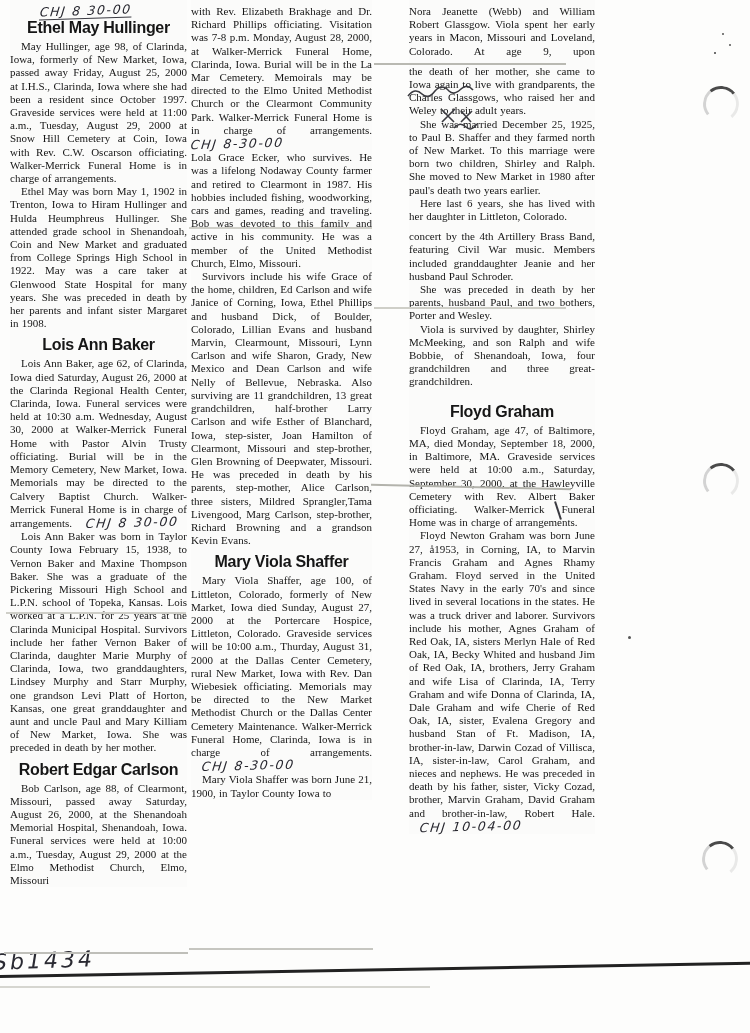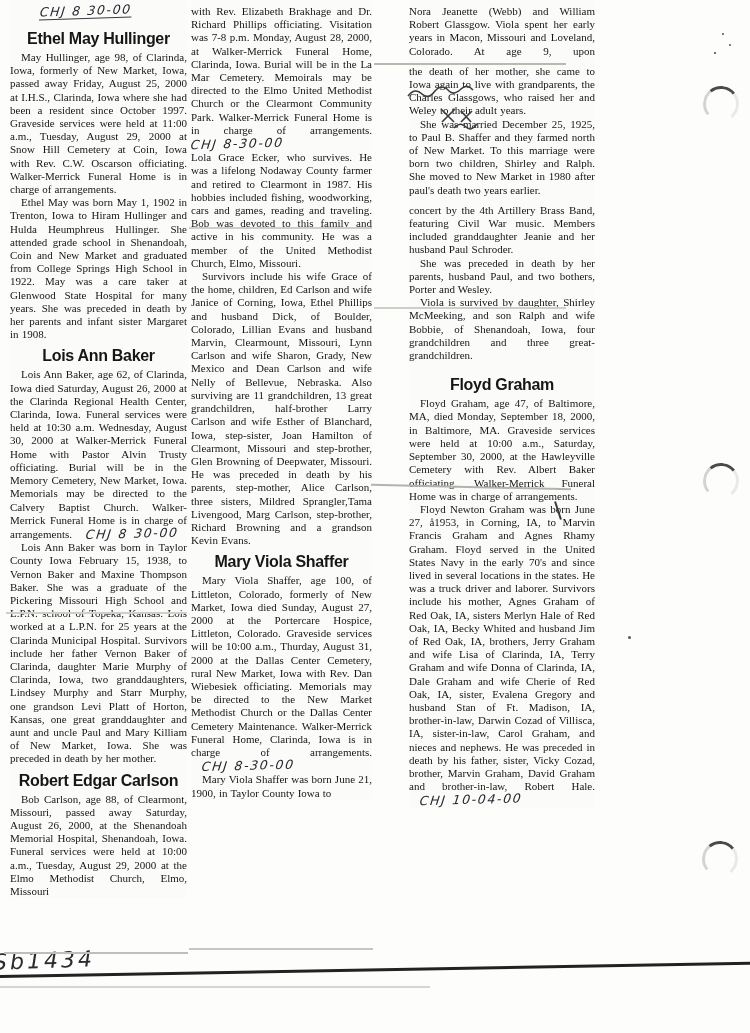--- a/index.html
+++ b/index.html
@@ -18,21 +18,21 @@
     margin:0; text-indent:11px; word-spacing:0.4px;
   }
   .para.cont { text-indent:0; }
   .para.split-end { text-align-last:justify; }
 
   .headline {
     font-family:"Liberation Sans","DejaVu Sans",sans-serif;
     font-weight:bold; font-size:16px; line-height:18px;
     text-align:center; letter-spacing:-0.3px; margin:6px 0 3px 0;
   }
-  #col1 .headline.first { margin-top:11px; }
+  #col1 .headline.first { margin-top:0; }
 
   .hand {
     font-family:"DejaVu Sans",sans-serif; font-style:italic;
     font-size:12.5px; letter-spacing:1.6px; color:#26262e; white-space:nowrap;
   }
   .hand.inline { display:inline-block; transform:skewX(-8deg) rotate(-1.5deg); }
   .hand-top {
     display:inline-block; margin:3px 0 -3px 30px;
     transform:skewX(-8deg) rotate(-2deg);
     border-bottom:1.5px solid #3a3a42; padding-bottom:0px;
@@ -89,20 +89,21 @@
     <p class="para">Survivors include his wife Grace of the home, children, Ed Carlson and wife Janice of Corning, Iowa, Ethel Phillips and husband Dick, of Boulder, Colorado, Lillian Evans and husband Marvin, Clearmount, Missouri, Lynn Carlson and wife Sharon, Grady, New Mexico and Dean Carlson and wife Nelly of Bellevue, Nebraska. Also surviving are 11 grandchildren, 13 great grandchildren, half-brother Larry Carlson and wife Esther of Blanchard, Iowa, step-sister, Joan Hamilton of Clearmont, Missouri and step-brother, Glen Browning of Deepwater, Missouri. He was preceded in death by his parents, step-mother, Alice Carlson, three sisters, Mildred Sprangler,Tama Livengood, Marg Carlson, step-brother, Richard Browning and a grandson Kevin Evans.</p>
     <h2 class="headline">Mary Viola Shaffer</h2>
     <p class="para"><span>Mary Viola Shaffer, age 100, of Littleton, Colorado, formerly of New Market, Iowa died Sunday, August 27, 2000 at the Portercare Hospice, Littleton, Colorado. Graveside services will be 10:00 a.m., Thurday, August 31, 2000 at the Dallas Center Cemetery, rural New Market, Iowa with Rev. Dan Wiebesiek officiating. Memorials may be directed to the New Market Methodist Church or the Dallas Center Cemetery Maintenance. Walker-Merrick Funeral Home, Clarinda, Iowa is in charge of arrangements.</span> <span class="hand inline">CHJ 8-30-00</span></p>
     <p class="para">Mary Viola Shaffer was born June 21, 1900, in Taylor County Iowa to</p>
   </div>
 
   <div class="col" id="col3">
     <p class="para cont split-end">Nora Jeanette (Webb) and William Robert Glassgow. Viola spent her early years in Macon, Missouri and Loveland, Colorado. At age 9, upon</p>
     <p class="para cont" style="margin-top:7px;">the death of her mother, she came to Iowa again to live with grandparents, the Charles Glassgows, who raised her and Weley to their adult years.</p>
     <p class="para">She was married December 25, 1925, to Paul B. Shaffer and they farmed north of New Market. To this marriage were born two children, Shirley and Ralph. She moved to New Market in 1980 after paul's death two years earlier.</p>
+    <p class="para">Here last 6 years, she has lived with her daughter in Littleton, Colorado.</p>
     <p class="para cont" style="margin-top:7px;">concert by the 4th Artillery Brass Band, featuring Civil War music. Members included granddaughter Jeanie and her husband Paul Schroder.</p>
     <p class="para">She was preceded in death by her parents, husband Paul, and two bothers, Porter and Wesley.</p>
     <p class="para">Viola is survived by daughter, Shirley McMeeking, and son Ralph and wife Bobbie, of Shenandoah, Iowa, four grandchildren and three great-grandchildren.</p>
     <h2 class="headline" style="margin-top:14px;">Floyd Graham</h2>
     <p class="para">Floyd Graham, age 47, of Baltimore, MA, died Monday, September 18, 2000, in Baltimore, MA. Graveside services were held at 10:00 a.m., Saturday, September 30, 2000, at the Hawleyville Cemetery with Rev. Albert Baker officiating. Walker-Merrick Funeral Home was in charge of arrangements.</p>
     <p class="para"><span>Floyd Newton Graham was born June 27, å1953, in Corning, IA, to Marvin Francis Graham and Agnes Rhamy Graham. Floyd served in the United States Navy in the early 70's and since lived in several locations in the states. He was a truck driver and laborer. Survivors include his mother, Agnes Graham of Red Oak, IA, sisters Merlyn Hale of Red Oak, IA, Becky Whited and husband Jim of Red Oak, IA, brothers, Jerry Graham and wife Lisa of Clarinda, IA, Terry Graham and wife Donna of Clarinda, IA, Dale Graham and wife Cherie of Red Oak, IA, sister, Evalena Gregory and husband Stan of Ft. Madison, IA, brother-in-law, Darwin Cozad of Villisca, IA, sister-in-law, Carol Graham, and nieces and nephews. He was preceded in death by his father, sister, Vicky Cozad, brother, Marvin Graham, David Graham and brother-in-law, Robert Hale.</span> <span class="hand inline">CHJ 10-04-00</span></p>
   </div>
 
   <div class="hand-catalog">Sb1434</div>
 

